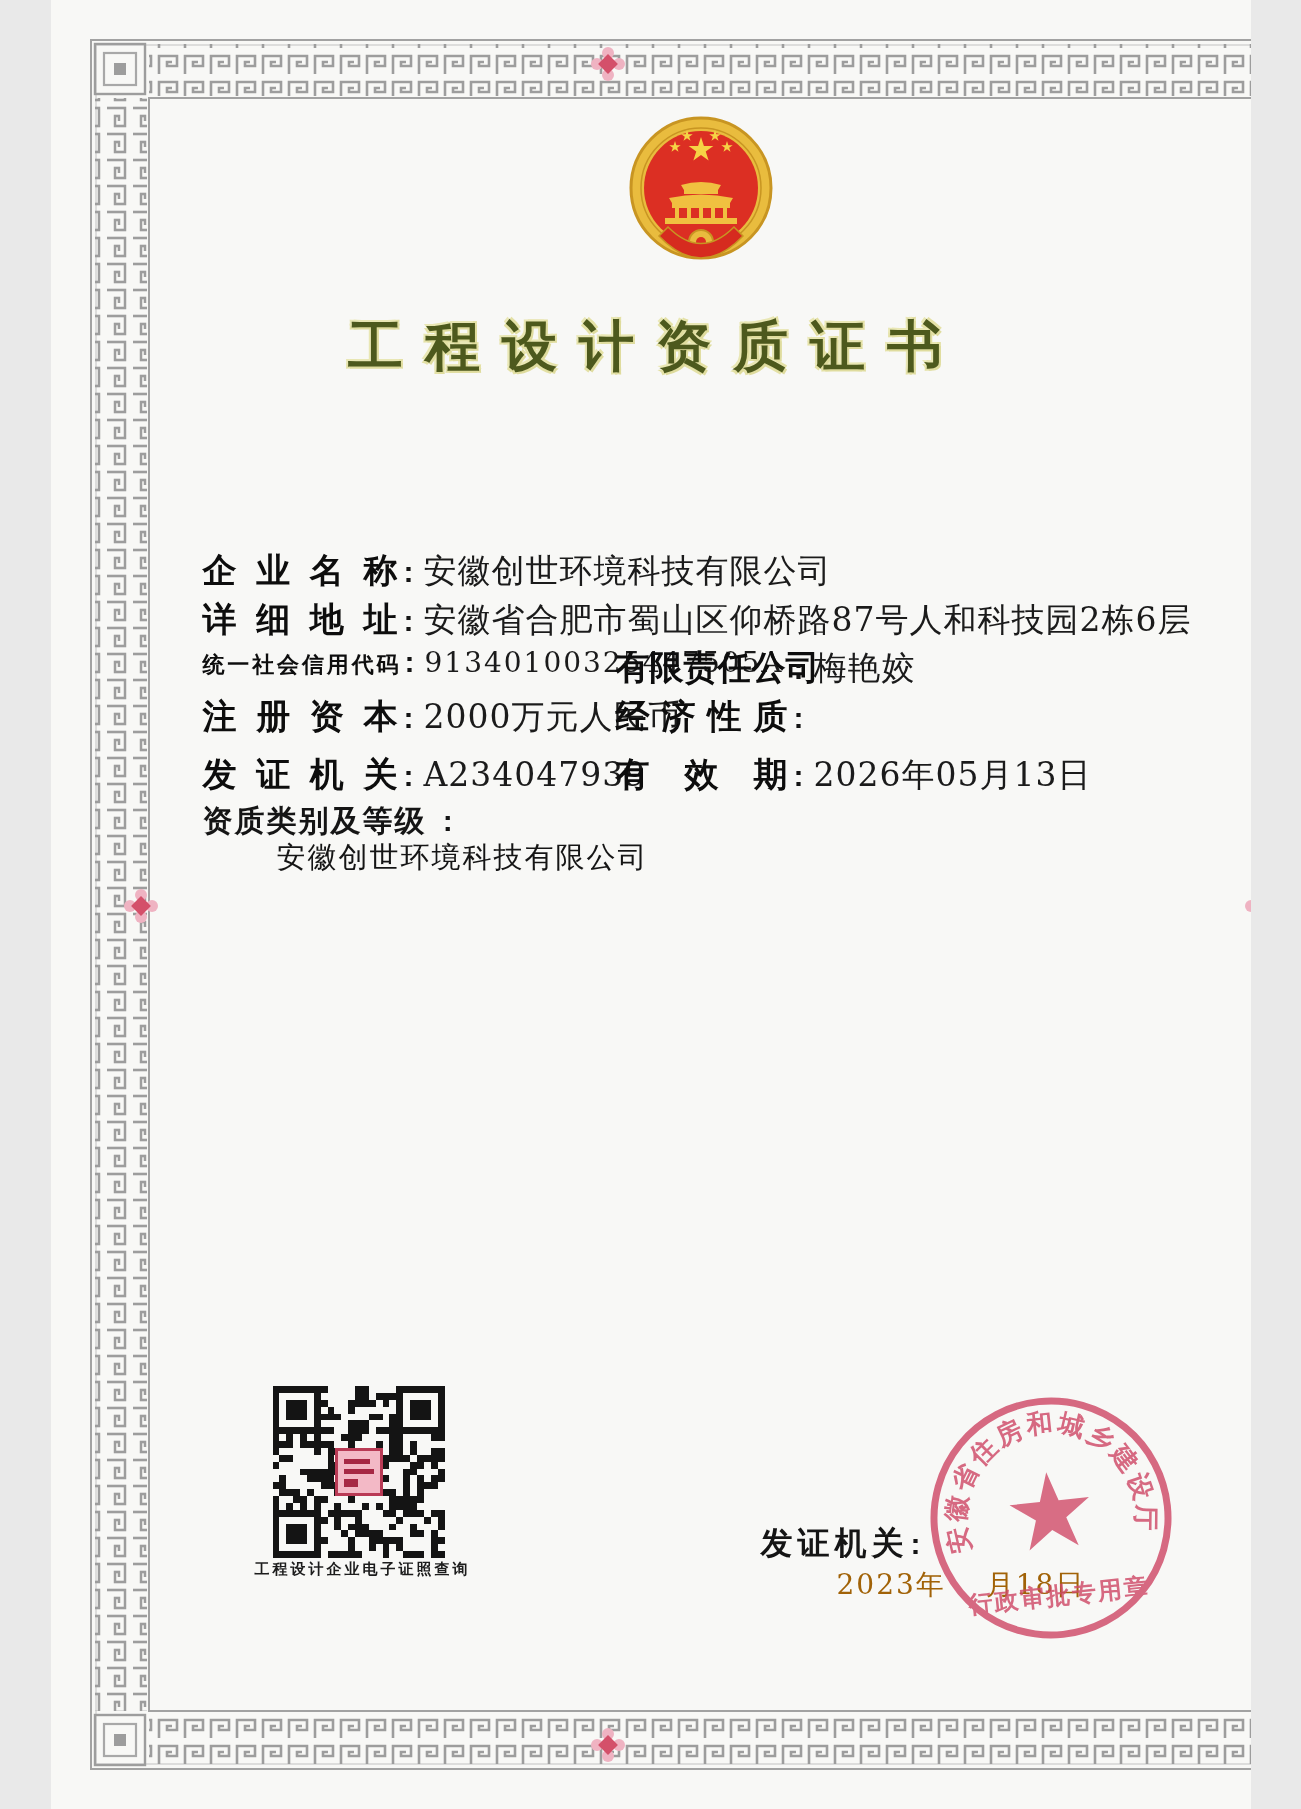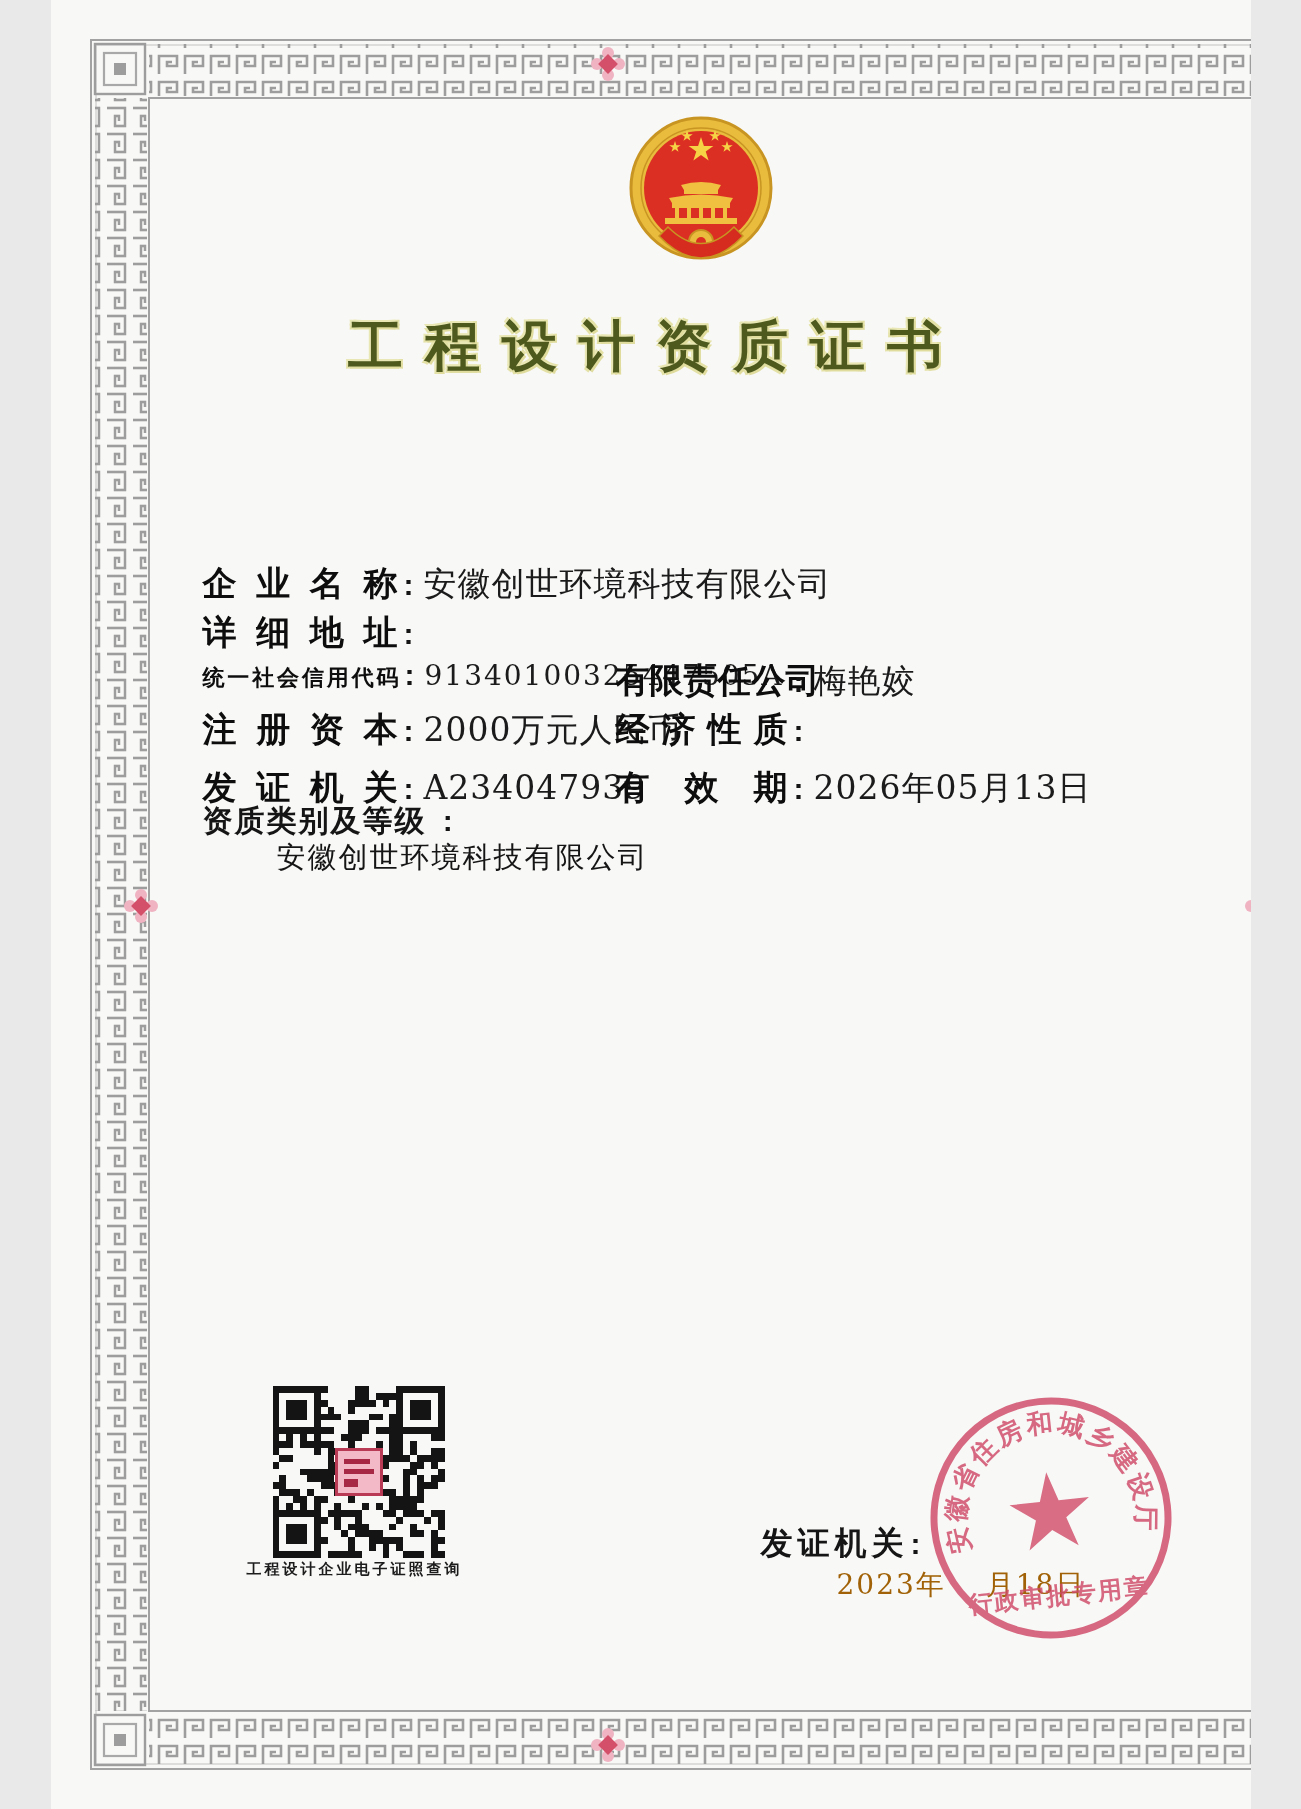--- a/index.html
+++ b/index.html
@@ -12,21 +12,21 @@
   .emblem{position:absolute;left:568px;top:110px;width:164px;height:176px;}
   
   .title{
     position:absolute;left:0;top:310px;width:100%;text-align:center;
     font-size:55px;font-weight:bold;letter-spacing:22px;padding-left:11px;box-sizing:border-box;
     color:#4d591d;
     text-shadow:2px 2px 0 #dfdc9e,-2px -2px 0 #e9e7b4,2px -2px 0 #e4e1a6,-2px 2px 0 #e4e1a6;
   }
   
   .frow{position:absolute;left:0;width:100%;}
-  .fg{position:absolute;display:flex;align-items:baseline;margin-top:13px;}
+  .fg{position:absolute;display:flex;align-items:baseline;}
   .fg.l{left:152px;}
   .fg.r{left:565px;}
   .lab{
     display:inline-block;font-weight:bold;font-size:34px;color:#0d0d0d;
     text-align:justify;text-align-last:justify;white-space:nowrap;
   }
   .lab.w195{width:195px;}
   .lab.w172{width:172px;}
   .lab.small{font-size:22px;width:196px;letter-spacing:0;}
   .colon{font-weight:bold;font-size:30px;margin:0 10px 0 6px;}
@@ -45,21 +45,21 @@
   .qr div.on{background:#141414;}
   .qr-logo{
     position:absolute;left:62px;top:62px;width:48px;height:48px;box-sizing:border-box;
     background:#f3b9c6;border:3px solid #b93a55;
   }
   .qr-logo i{position:absolute;background:#a62844;}
   .qr-logo i.b1{left:6px;top:8px;width:26px;height:5px;}
   .qr-logo i.b2{left:6px;top:18px;width:30px;height:5px;}
   .qr-logo i.b3{left:6px;top:28px;width:14px;height:8px;}
   .qr-cap{
-    position:absolute;left:196px;top:1560px;width:224px;text-align:left;
+    position:absolute;left:196px;top:1560px;width:224px;text-align:right;
     font-size:15px;font-weight:bold;letter-spacing:3px;color:#1c1c1c;
   }
   
   .issuer{position:absolute;left:710px;top:1522px;font-size:32px;font-weight:bold;letter-spacing:5px;}
   .issuer .colon{font-size:30px;margin-left:2px;}
   .date{
     position:absolute;left:786px;top:1566px;
     font-family:"DejaVu Serif","Liberation Serif",serif;font-size:28px;letter-spacing:2px;color:#a16207;
   }
   .date .gap{display:inline-block;width:40px;}
@@ -150,20 +150,21 @@
       <span class="lab w195">企业名称</span>
         <span class="colon">:</span>
         <span class="val">安徽创世环境科技有限公司</span>
     </div>
   </div>
 
   <div class="frow" style="top:597px">
     <div class="fg l">
       <span class="lab w195">详细地址</span>
         <span class="colon">:</span>
+        <span class="val">安徽省合肥市蜀山区仰桥路87号人和科技园2栋6层</span>
     </div>
   </div>
 
   <div class="frow" style="top:645px">
     <div class="fg l">
       <span class="lab small">统一社会信用代码</span>
         <span class="colon">:</span>
         <span class="val code">91340100325447505A</span>
     </div>
     <div class="fg r">

